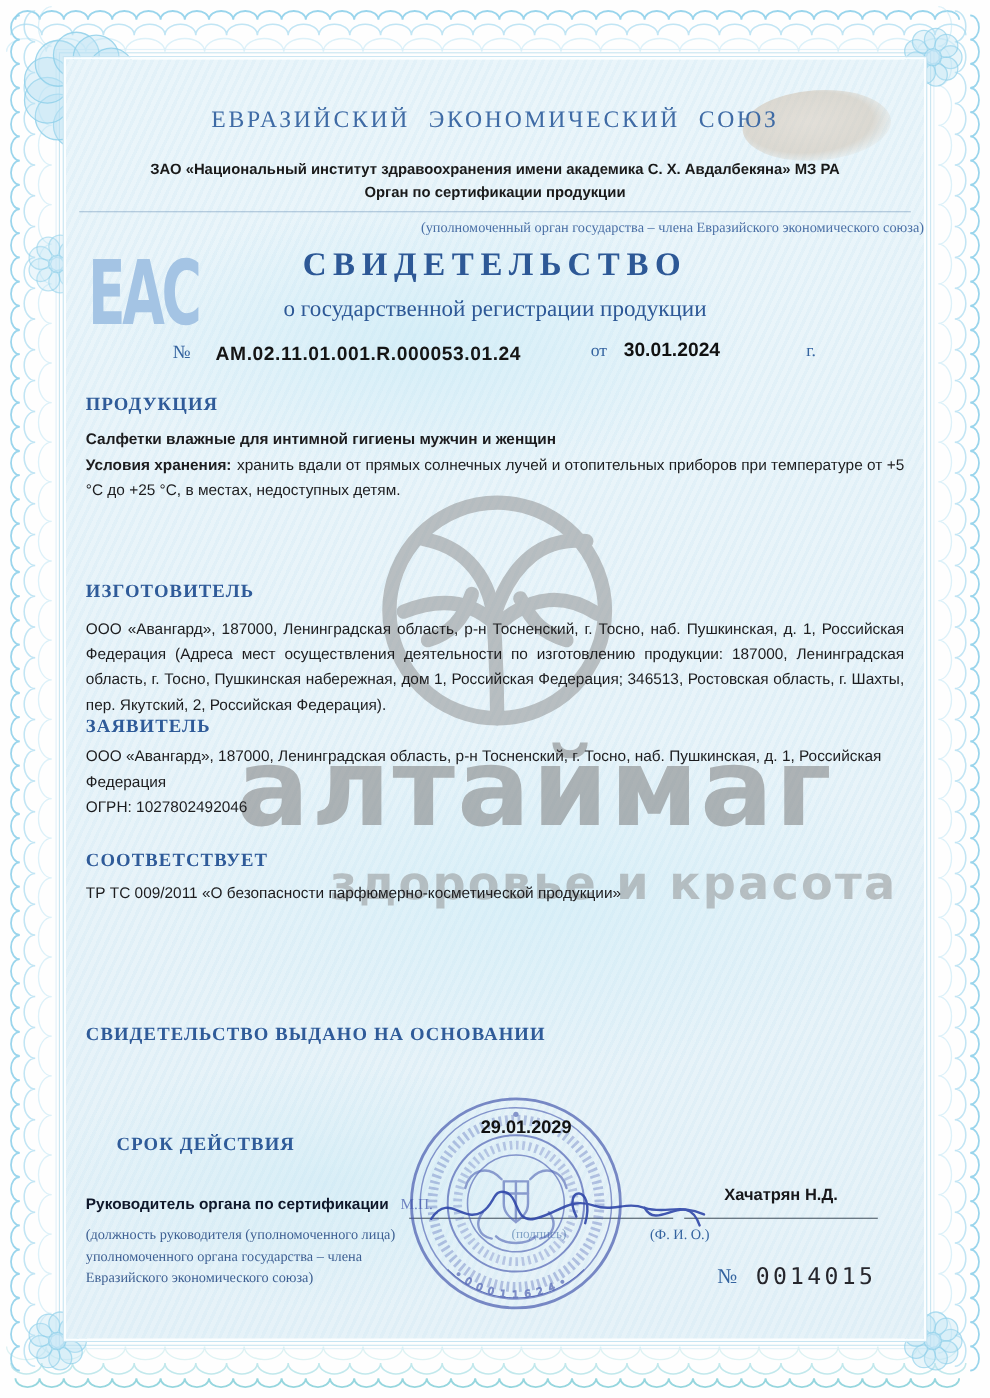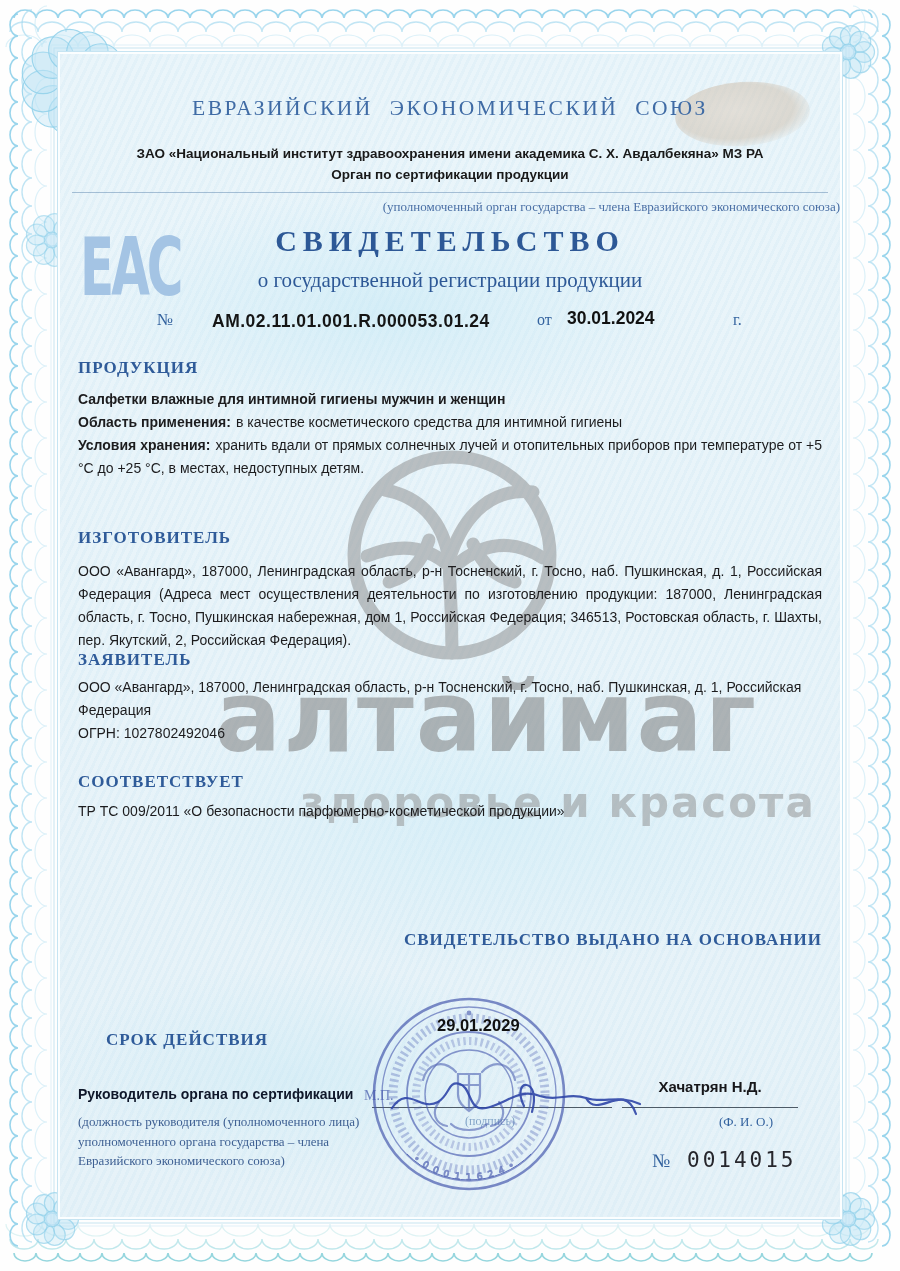--- a/index.html
+++ b/index.html
@@ -28,42 +28,42 @@
   .org2{top:167px;font-size:13.5px;font-weight:bold;color:#191919;}
   .divider{top:192px;left:72px;right:72px;border-top:1px solid rgba(96,136,176,.5);height:0;}
   .auth-note{top:199px;font-size:13px;color:#4a6fa5;text-align:right;}
   .eac{left:80px;top:220px;font-family:"DejaVu Sans",sans-serif;font-weight:bold;
        font-size:50px;letter-spacing:-3px;color:#a4c4e4;transform:scaleY(1.62);
        transform-origin:top left;}
   .main-title{top:224px;font-size:30px;font-weight:bold;letter-spacing:6px;color:#2d5896;
               font-family:"Liberation Serif",serif;}
   .subtitle{top:268px;font-size:21px;color:#2d5896;font-family:"Liberation Serif",serif;}
   .no-sign{left:157px;top:310px;font-size:17px;}
-  .cert-number{left:196px;top:311px;font-size:17.5px;font-weight:bold;color:#151515;letter-spacing:.5px;margin-left:16px;}
+  .cert-number{left:196px;top:311px;font-size:17.5px;font-weight:bold;color:#151515;letter-spacing:.5px;}
   .ot{left:537px;top:311px;font-size:16px;}
   .cert-date{left:567px;top:308px;font-size:17.5px;font-weight:bold;color:#111;}
   .g-sign{left:733px;top:311px;font-size:16px;}
   .sec{left:78px;width:744px;}
   .oval{left:675px;top:82px;width:135px;height:64px;border-radius:50%;z-index:3;opacity:.55;
         transform:rotate(-4deg);
         background:radial-gradient(ellipse at 45% 45%, #dccdbd 0%, #cfc1b0 55%, rgba(205,190,172,0) 78%);}
   .wm-brand{left:215px;top:660px;z-index:4;font-size:98px;font-weight:bold;color:#7e7e7e;
             opacity:.55;letter-spacing:2px;font-family:"DejaVu Sans",sans-serif;}
   .wm-tag{left:300px;top:778px;z-index:4;font-size:42px;font-weight:bold;color:#8d8d8d;
           opacity:.5;letter-spacing:2px;font-family:"DejaVu Sans",sans-serif;}
   #tree-wm{position:absolute;left:345px;top:448px;z-index:3;opacity:.5;}
   #stamp{position:absolute;left:352px;top:982px;z-index:6;opacity:.85;}
   #sig{position:absolute;left:390px;top:1068px;z-index:7;}
   .valid-date{left:437px;top:1016px;font-size:16.5px;font-weight:bold;color:#101010;z-index:7;}
   .head-label{left:78px;top:1086px;font-size:14px;font-weight:bold;color:#0f172a;}
   .mp{left:364px;top:1088px;font-size:14px;color:#4a5fae;opacity:.75;font-family:"Liberation Serif",serif;}
   .sig-line{left:372px;width:240px;top:1107px;border-top:1px solid #4d5a66;height:0;}
   .name-line{left:622px;width:176px;top:1107px;border-top:1px solid #4d5a66;height:0;}
   .sig-name{left:622px;width:176px;top:1078px;text-align:center;font-size:15px;font-weight:bold;color:#17171a;}
-  .fio-note{left:658px;width:176px;top:1114px;text-align:center;font-size:13px;}
+  .fio-note{left:591px;width:176px;top:1114px;text-align:left;font-size:13px;}
   .podpis-note{left:420px;width:140px;top:1114px;text-align:center;font-size:12px;opacity:.55;}
   .pos-note{left:78px;top:1112px;width:300px;font-size:13px;line-height:1.5;color:#3d5f92;
             font-family:"Liberation Serif",serif;}
   .blank-no-sign{left:652px;top:1150px;font-size:19px;}
   .blank-number{left:687px;top:1148px;font-size:21px;letter-spacing:3px;color:#26262c;
                 font-family:"DejaVu Sans Mono",monospace;}
 </style>
 </head>
 <body>
 
@@ -151,37 +151,36 @@
 
   <div class="abs serifblue no-sign">№</div>
   <div class="abs cert-number">АМ.02.11.01.001.R.000053.01.24</div>
   <div class="abs serifblue ot">от</div>
   <div class="abs cert-date">30.01.2024</div>
   <div class="abs serifblue g-sign">г.</div>
 
   <div class="abs sec heading" style="top:358px;">ПРОДУКЦИЯ</div>
   <div class="abs sec body-text" style="top:388px;">
     <div><span class="lbl" style="margin-right:0">Салфетки влажные для интимной гигиены мужчин и женщин</span></div>
-    <div><span class="lbl">Область применения:</span><span>в качестве косметического средства для интимной гигиены</span></div>
     <div class="just"><span class="lbl">Условия хранения:</span><span>хранить вдали от прямых солнечных лучей и отопительных приборов при температуре от +5 °С до +25 °С, в местах, недоступных детям.</span></div>
   </div>
 
   <div class="abs sec heading" style="top:528px;">ИЗГОТОВИТЕЛЬ</div>
   <div class="abs sec body-text just" style="top:560px;">ООО «Авангард», 187000, Ленинградская область, р-н Тосненский, г. Тосно, наб. Пушкинская, д. 1, Российская Федерация (Адреса мест осуществления деятельности по изготовлению продукции: 187000, Ленинградская область, г. Тосно, Пушкинская набережная, дом 1, Российская Федерация; 346513, Ростовская область, г. Шахты, пер. Якутский, 2, Российская Федерация).</div>
 
   <div class="abs sec heading" style="top:650px;">ЗАЯВИТЕЛЬ</div>
   <div class="abs sec body-text" style="top:676px;">
     <div>ООО «Авангард», 187000, Ленинградская область, р-н Тосненский, г. Тосно, наб. Пушкинская, д. 1, Российская Федерация</div>
     <div>ОГРН: 1027802492046</div>
   </div>
 
   <div class="abs sec heading" style="top:772px;">СООТВЕТСТВУЕТ</div>
   <div class="abs sec body-text" style="top:800px;">ТР ТС 009/2011 «О безопасности парфюмерно-косметической продукции»</div>
 
-  <div class="abs sec heading" style="top:930px;text-align:right;">СВИДЕТЕЛЬСТВО ВЫДАНО НА ОСНОВАНИИ</div>
+  <div class="abs sec heading" style="top:930px;">СВИДЕТЕЛЬСТВО ВЫДАНО НА ОСНОВАНИИ</div>
 
   <div class="abs sec heading" style="top:1030px;margin-left:28px;">СРОК ДЕЙСТВИЯ</div>
   <div class="abs valid-date">29.01.2029</div>
 
   <svg id="tree-wm" width="215" height="215" viewBox="0 0 215 215">
     <g stroke="#8a8a8a" stroke-width="13" fill="none" stroke-linecap="round">
       <circle cx="107" cy="107" r="98"></circle>
       <path d="M107,205 C107,150 104,132 104,110"></path>
       <path d="M104,118 C80,96 52,96 22,108"></path>
       <path d="M104,112 C98,70 72,48 40,42"></path>

